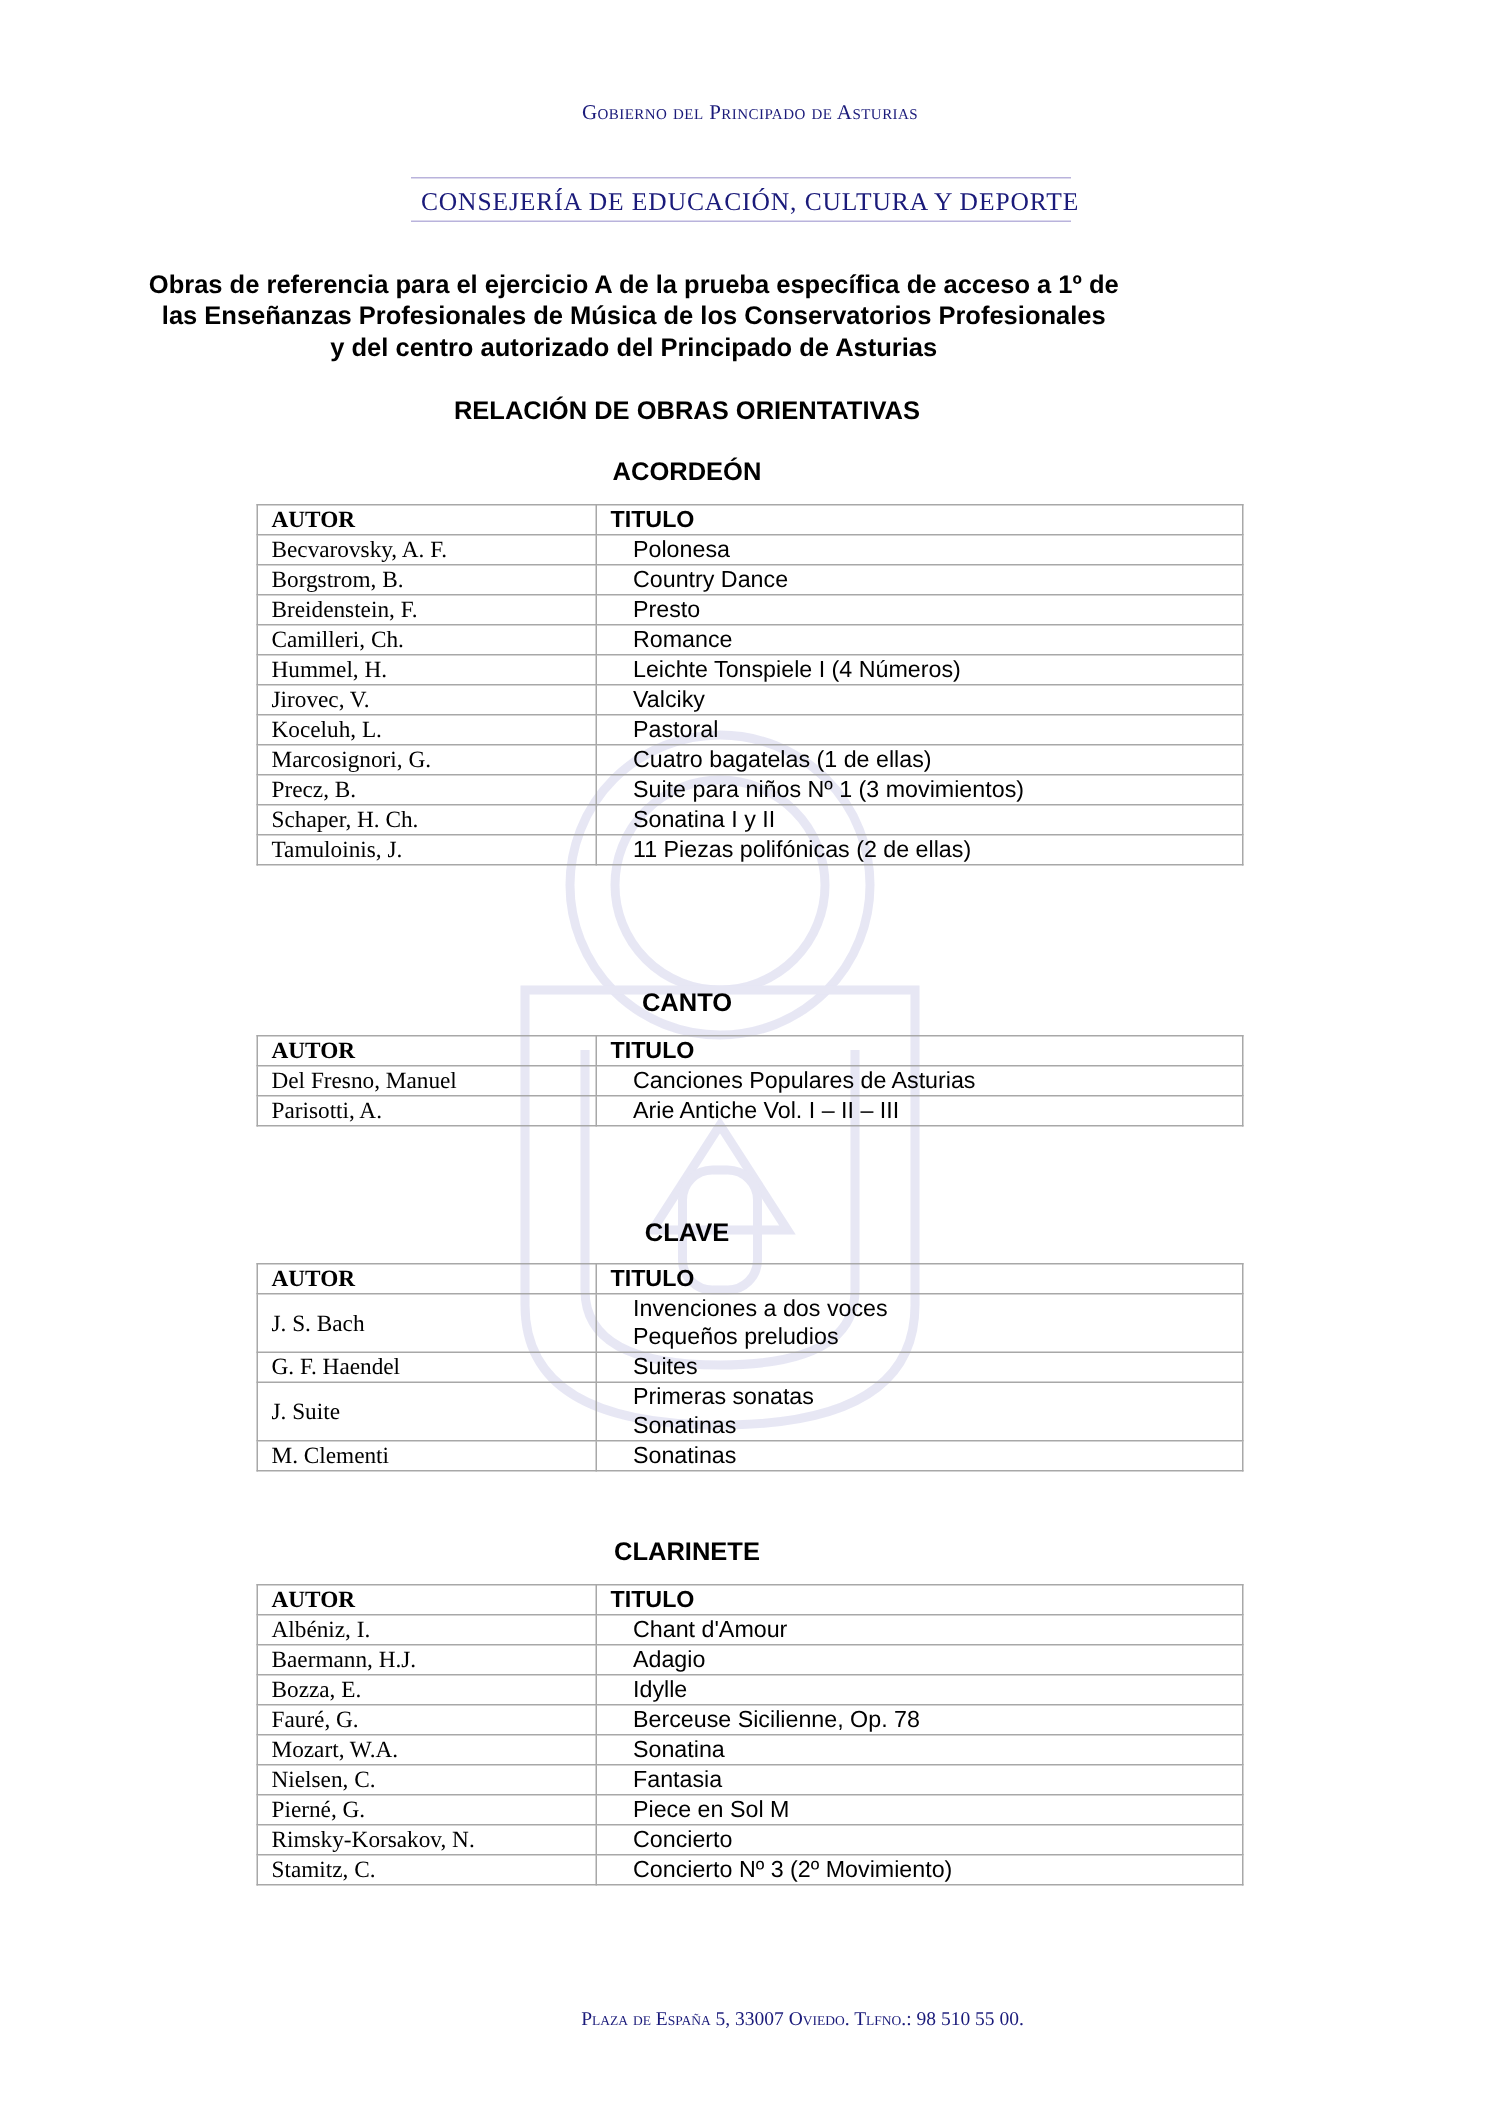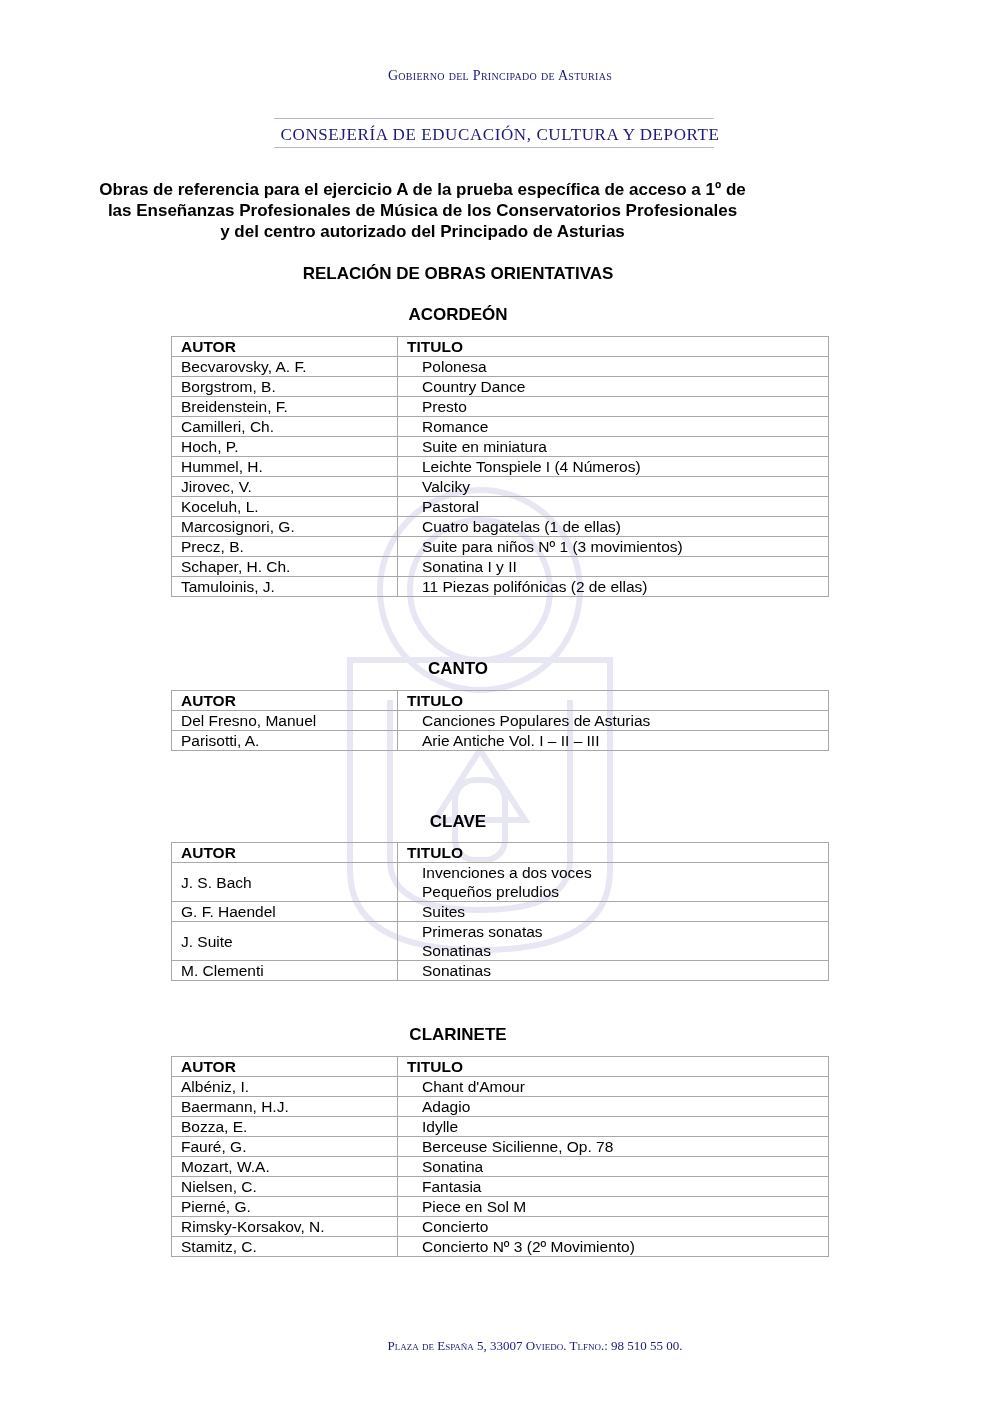--- a/index.html
+++ b/index.html
@@ -6,21 +6,21 @@
   body { width: 1000px; height: 1415px; position: relative; overflow: hidden; font-family: "Liberation Sans", sans-serif; color: #000; }
   .watermark { position: absolute; left: 340px; top: 480px; width: 280px; height: 480px; pointer-events: none; opacity: 0.13; }
   .letterhead { position: absolute; left: 0; width: 1000px; text-align: center; color: #1a1a7a; font-family: "Liberation Serif", serif; }
   .lh-title { top: 68px; font-size: 14px; letter-spacing: 0.3px; font-variant: small-caps; }
   .lh-rule { position: absolute; left: 274px; width: 440px; height: 1px; background: #b9b3dc; }
   .lh-sub { top: 125px; font-size: 17px; letter-spacing: 0.6px; text-align: center; }
   .heading { position: absolute; left: 0; width: 845px; text-align: center; font-weight: bold; font-size: 17px; line-height: 21px; }
   .section-title { position: absolute; left: 0; width: 916px; text-align: center; font-weight: bold; font-size: 17px; }
   table.works { position: absolute; left: 171px; width: 658px; border-collapse: collapse; font-size: 15.5px; }
   table.works td { border: 1px solid #a8a8a8; padding: 0 0 0 9px; height: 19px; line-height: 19px; vertical-align: middle; }
-  table.works td.autor { width: 216px; }
+  table.works td.autor { width: 216px; font-family: Liberation Serif, serif; }
   table.works tr.head td { font-weight: bold; }
   table.works td .line { display: block; line-height: 19px; margin-left: 15px; }
   .footer { position: absolute; top: 1338px; left: 0; width: 1000px; text-align: center; color: #1a1a7a; font-family: "Liberation Serif", serif; font-size: 13px; font-variant: small-caps; margin-left: 35px; }
 </style>
 </head>
 <body>
 
 <svg class="watermark" viewBox="0 0 280 480">
   <g fill="none" stroke="#4b4bb0" stroke-width="6">
     <circle cx="140" cy="110" r="100"></circle>
@@ -69,26 +69,20 @@
           <span class="line">Presto</span>
         </td>
       </tr>
       <tr>
         <td class="autor">Camilleri, Ch.</td>
         <td>
           <span class="line">Romance</span>
         </td>
       </tr>
       <tr>
-        <td class="autor">Hoch, P.</td>
-        <td>
-          <span class="line">Suite en miniatura</span>
-        </td>
-      </tr>
-      <tr>
         <td class="autor">Hummel, H.</td>
         <td>
           <span class="line">Leichte Tonspiele I (4 Números)</span>
         </td>
       </tr>
       <tr>
         <td class="autor">Jirovec, V.</td>
         <td>
           <span class="line">Valciky</span>
         </td>

